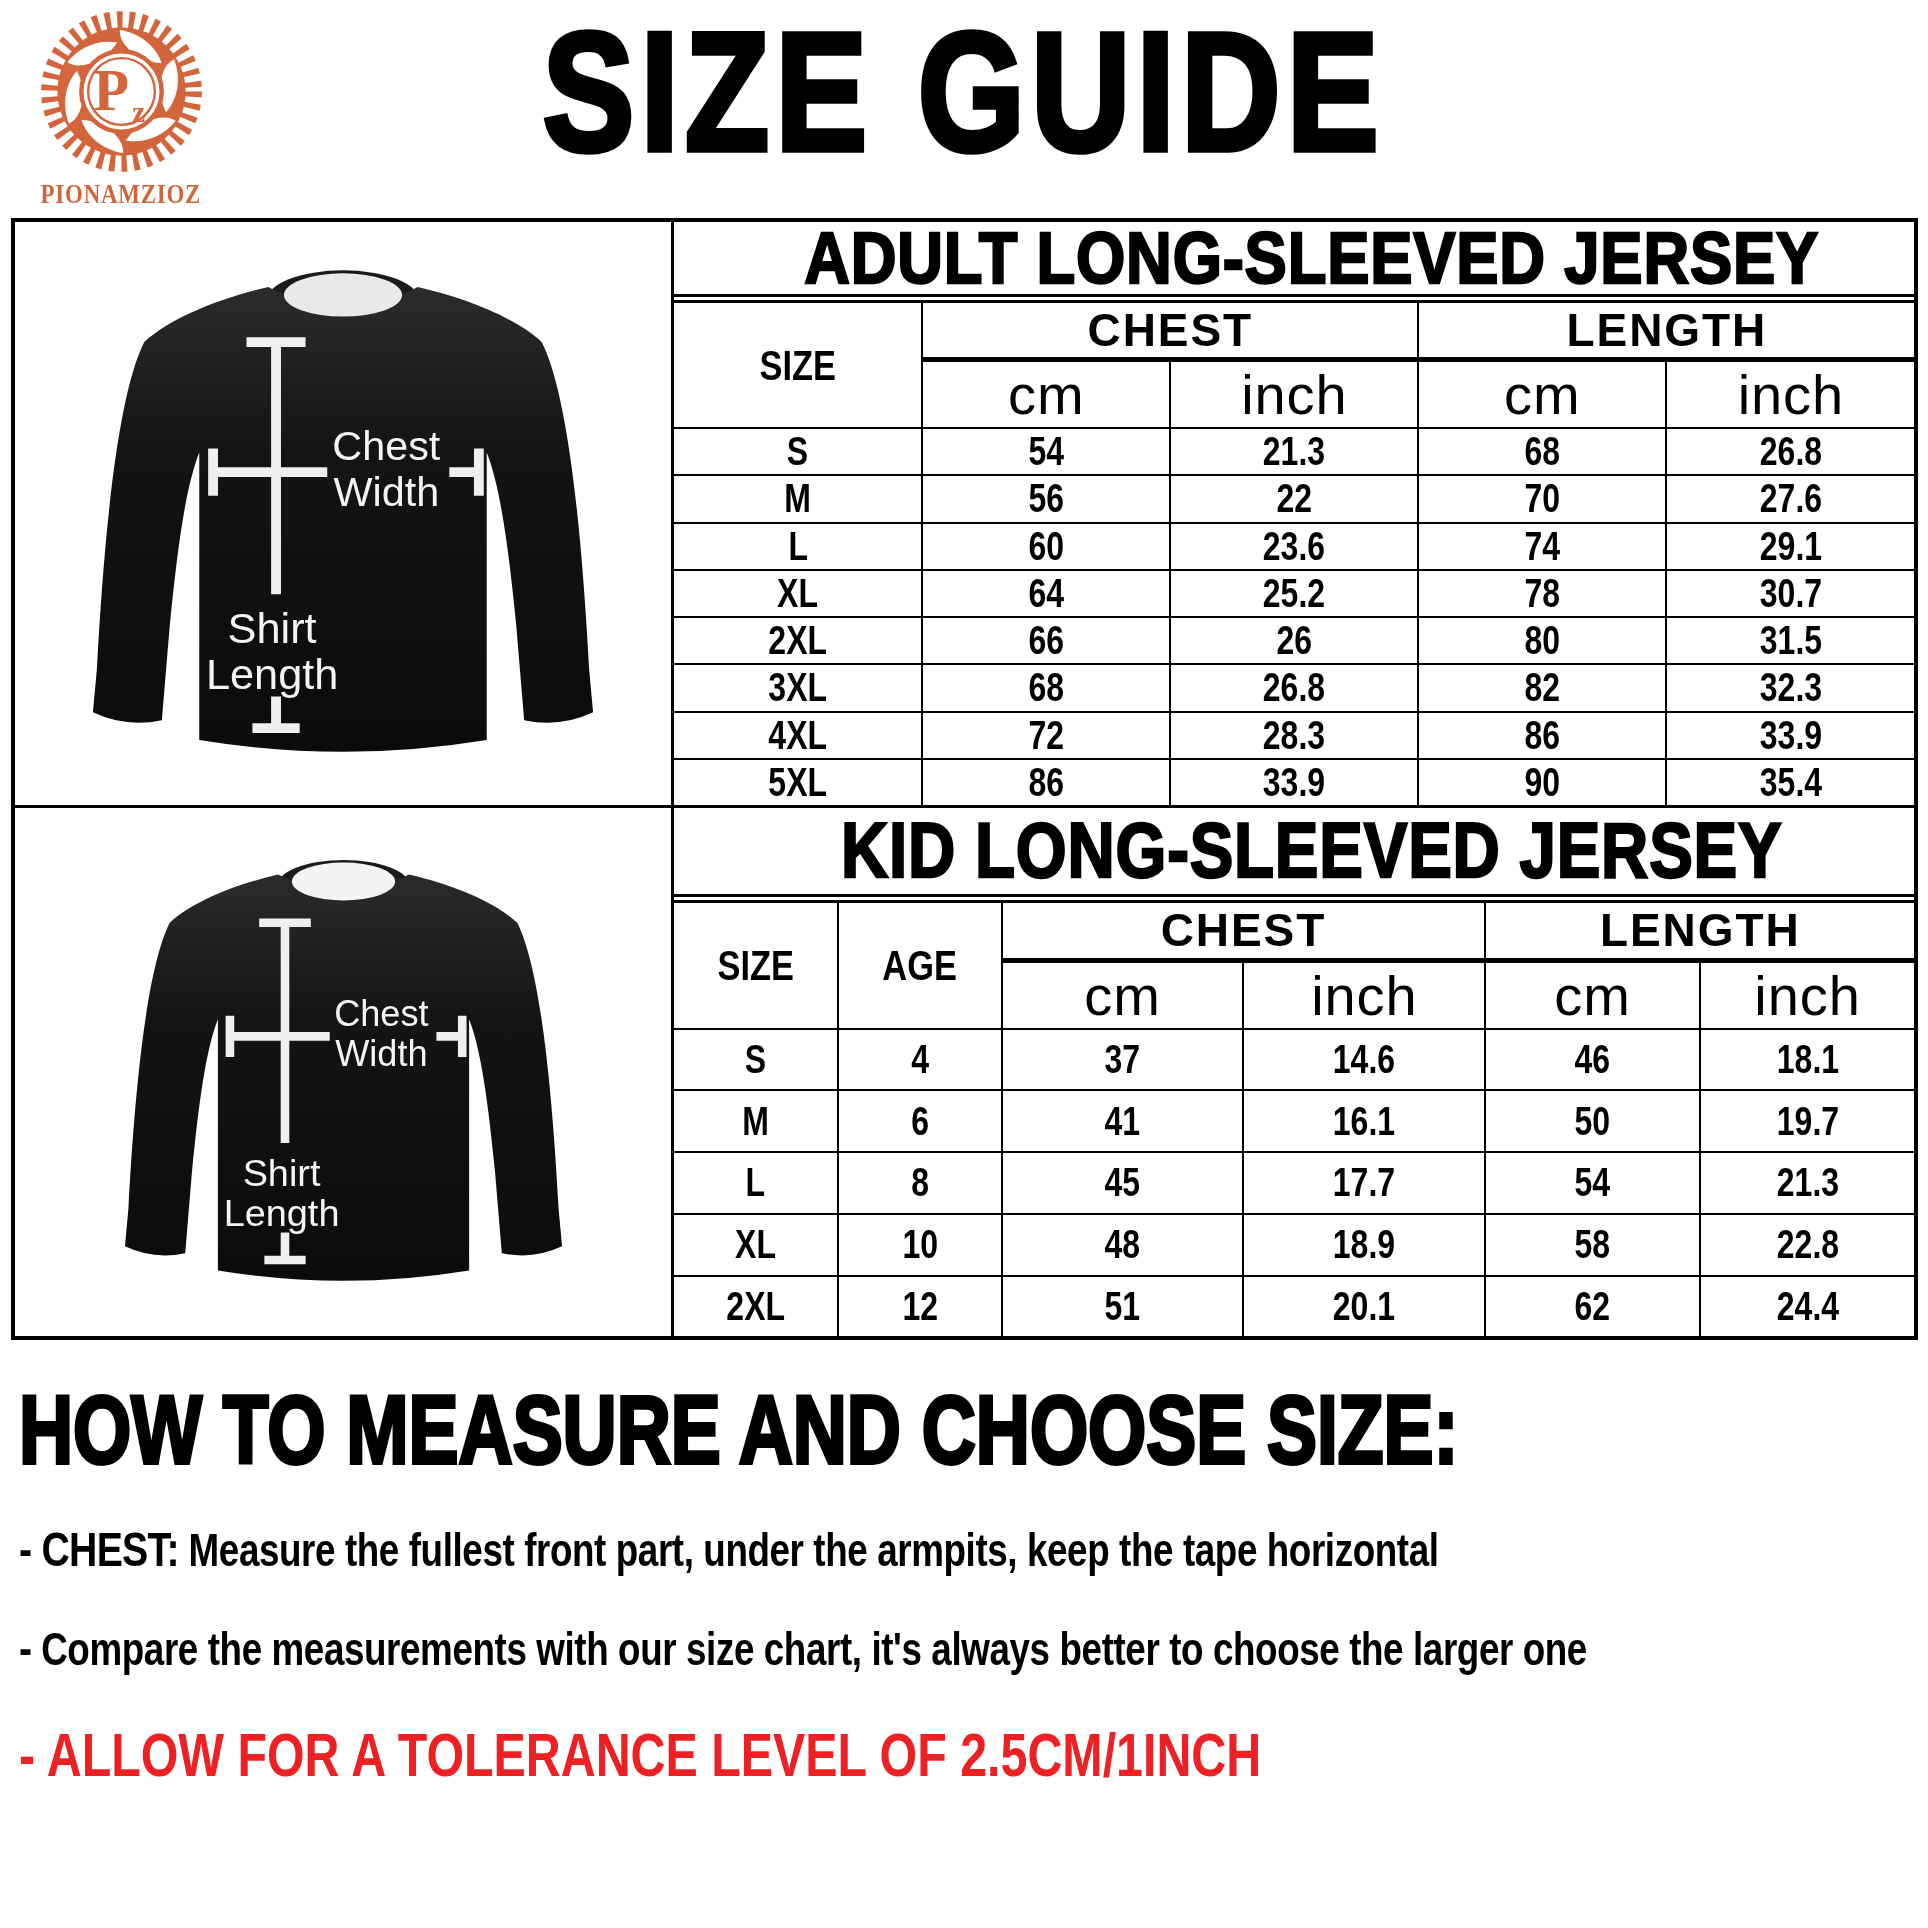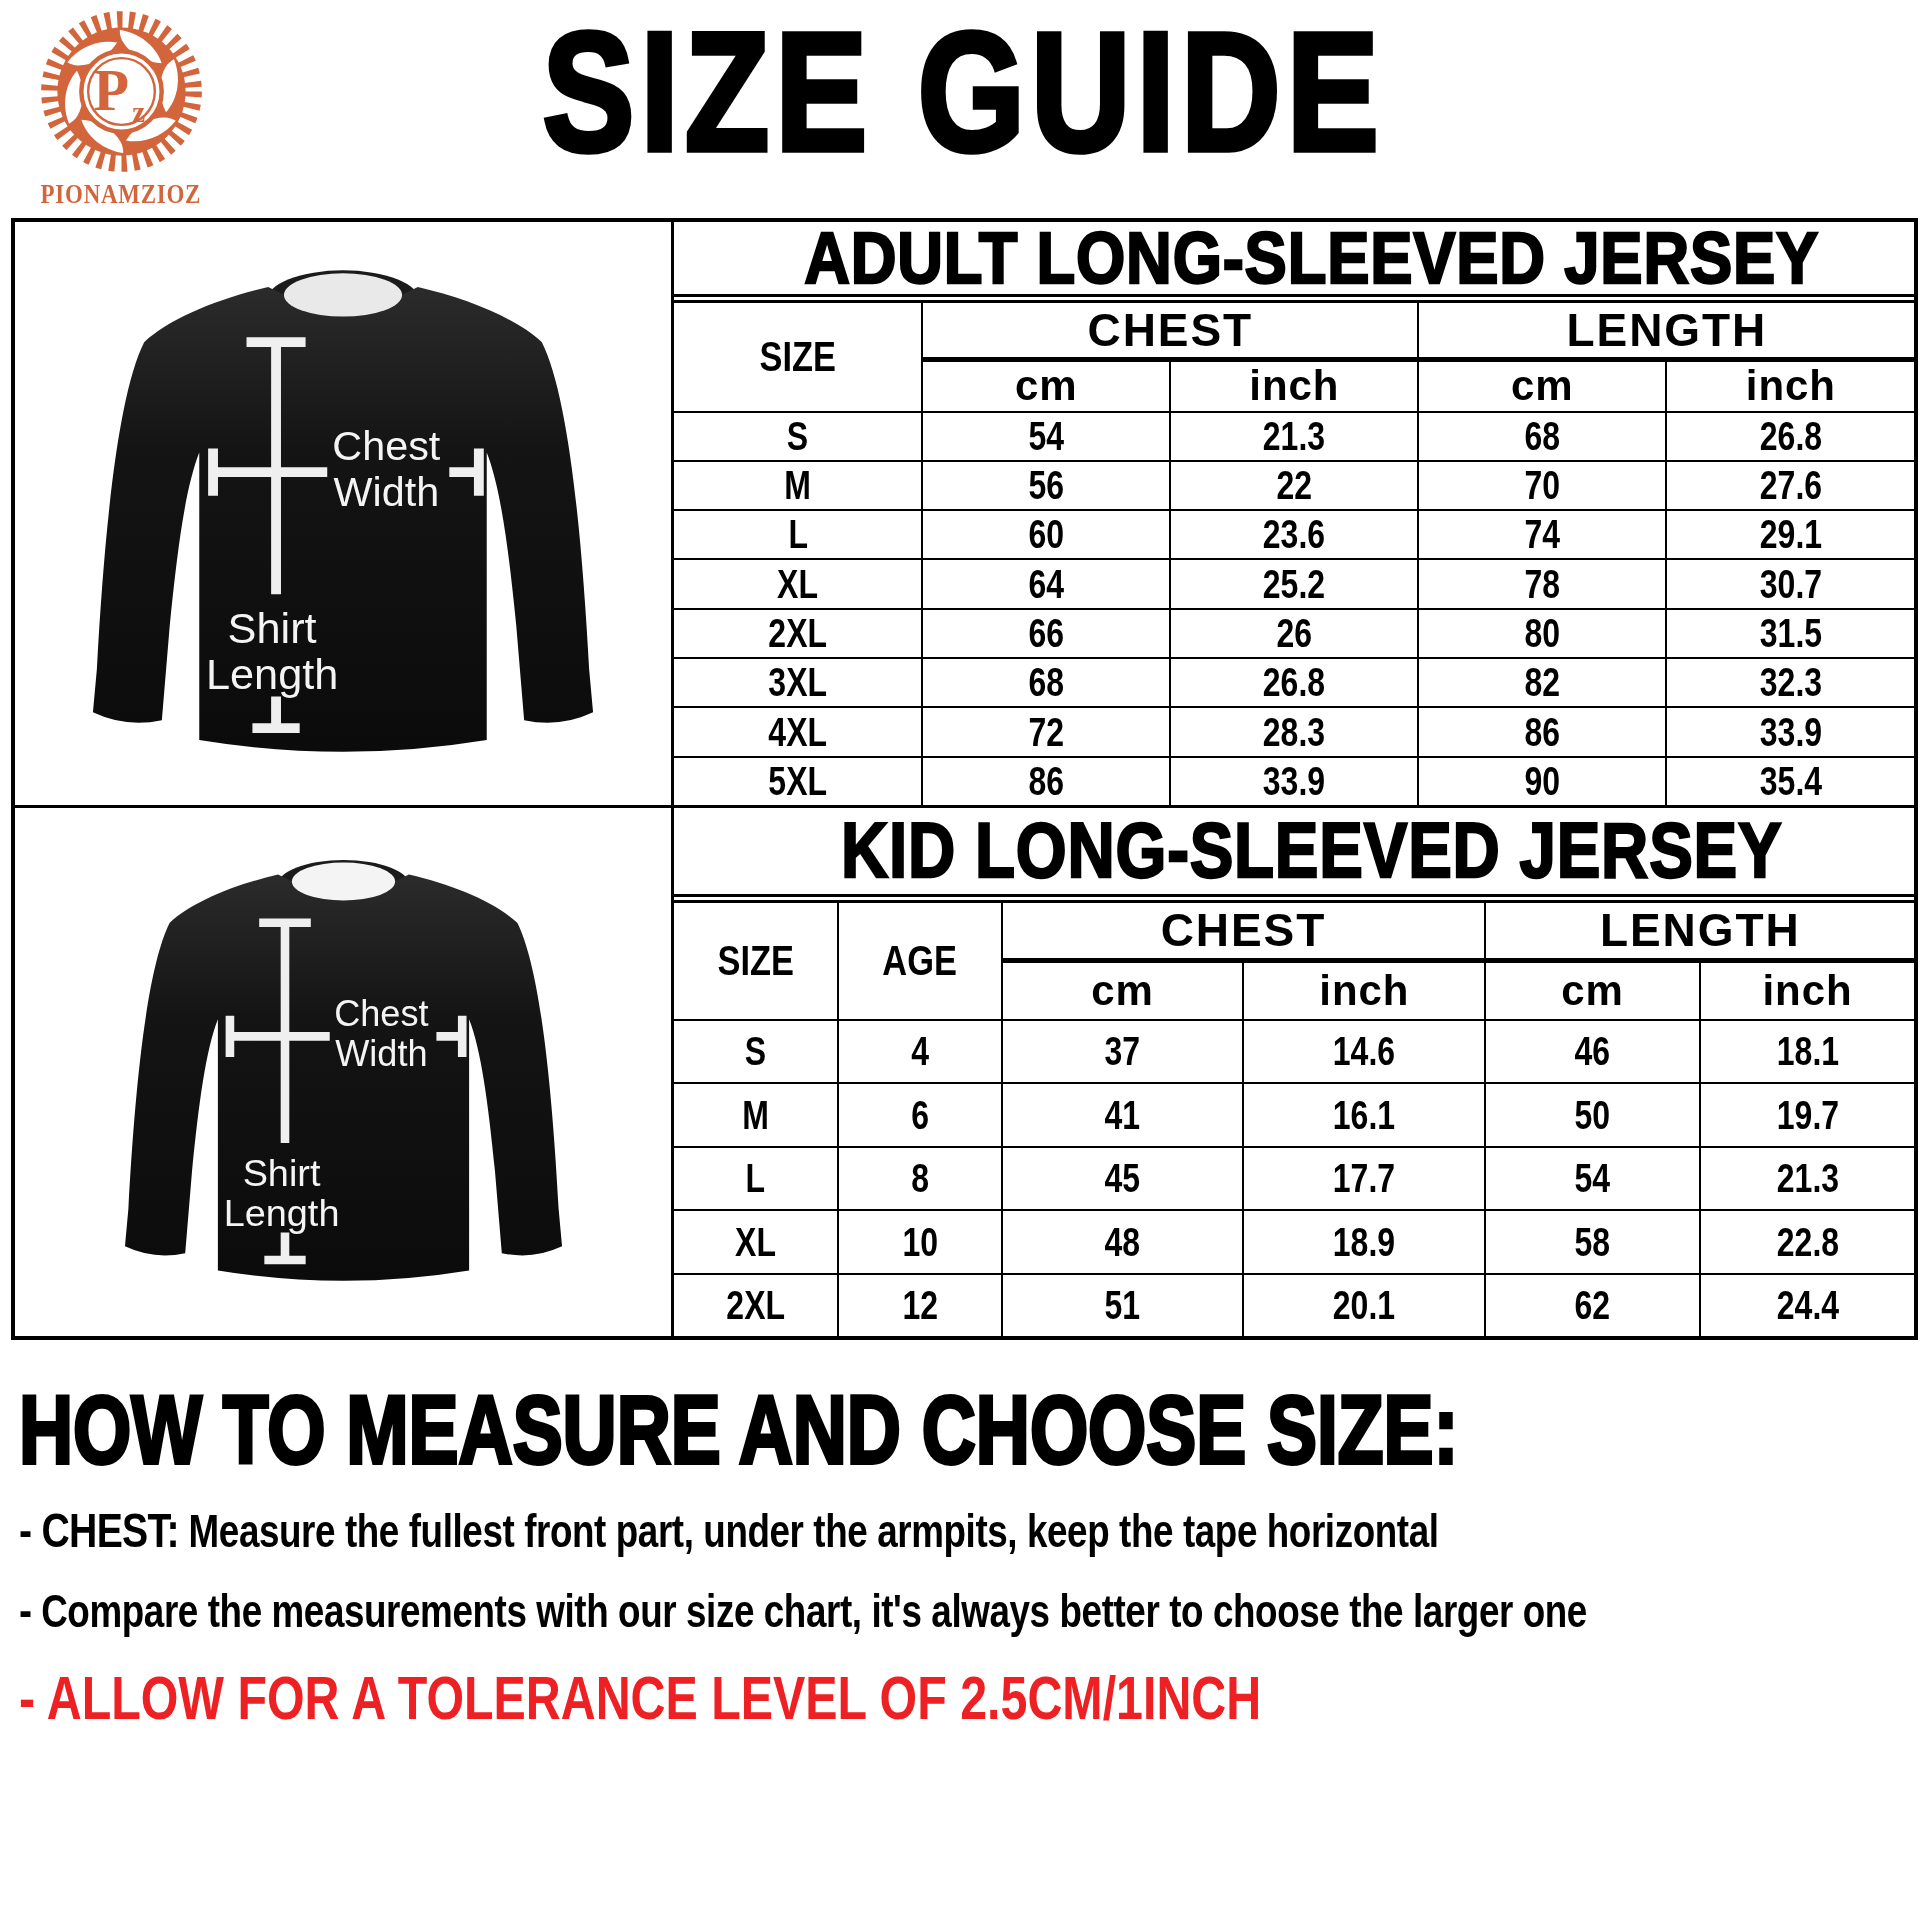--- a/index.html
+++ b/index.html
@@ -53,37 +53,37 @@
   .kid-tbl .t-units { height:60px; }
   td.thickb { border-bottom-width:5.6px !important; }
 
   .tbl-title-txt {
     display:inline-block; font-weight:bold; font-size:72px; line-height:1;
     transform:scaleX(0.88); transform-origin:50% 50%;
     -webkit-text-stroke:2.4px #000; letter-spacing:0.9px; white-space:nowrap;
   }
   .kid-tbl .tbl-title-txt { font-size:77px; transform:scaleX(0.85); }
   .wide  { font-weight:bold; font-size:46px; letter-spacing:1.9px; }   
-  .units { font-weight:bold; font-size:42px; letter-spacing:0.9px; }
+  .units { font-weight:normal; font-size:56px; letter-spacing:0.9px; }
   .cond  { display:inline-block; font-weight:bold; font-size:43px;
            transform:scaleX(0.8); transform-origin:50% 50%; white-space:nowrap; }  
   .dnum  { font-size:40px; }
 
   
   .mline { stroke:#efefef; stroke-width:5; fill:none; }
   .mtext { fill:#f4f4f4; font-family:"Liberation Sans", sans-serif; font-weight:normal; }
 
   
   .howto { position:absolute; left:19px; top:1382px; width:1893px; }
   .howto h2 span {
     display:inline-block; font-size:96px; line-height:1; font-weight:bold;
     transform:scaleX(0.78); transform-origin:0 50%;
     -webkit-text-stroke:3.8px #000; white-space:nowrap;
   }
-  .bullet { margin-top:24px; white-space:nowrap; }
+  .bullet { margin-top:43px; white-space:nowrap; }
   .bullet .sqz { display:inline-block; transform:scaleX(0.8); transform-origin:0 50%; white-space:nowrap; }
   .blabel { font-weight:bold; font-size:49px; letter-spacing:-0.9px; }
   .btext  { font-weight:bold; font-size:46px; letter-spacing:-0.5px; }
   .tolerance .blabel, .tolerance .btext { font-size:62px; letter-spacing:0; }
   .tolerance .sqz { transform:scaleX(0.78); }
 </style>
 </head>
 <body>
 
 <div class="page">

